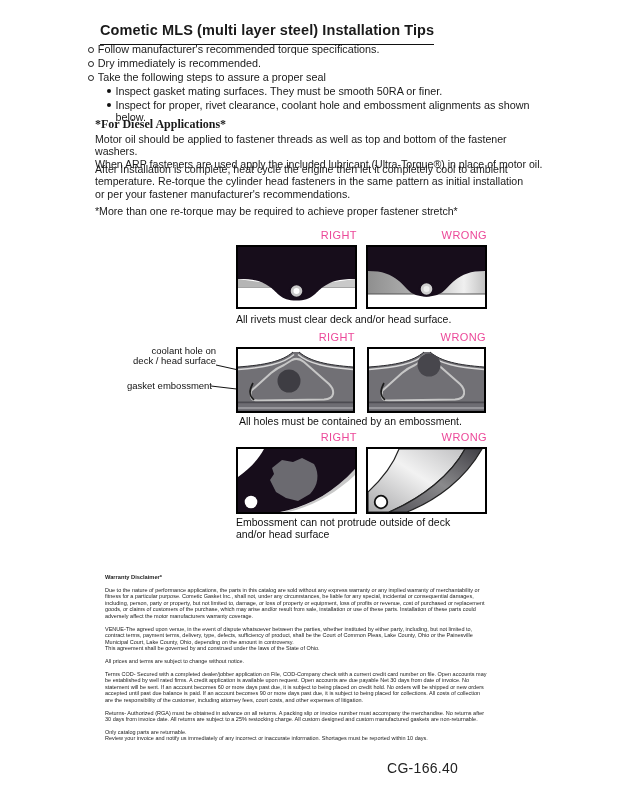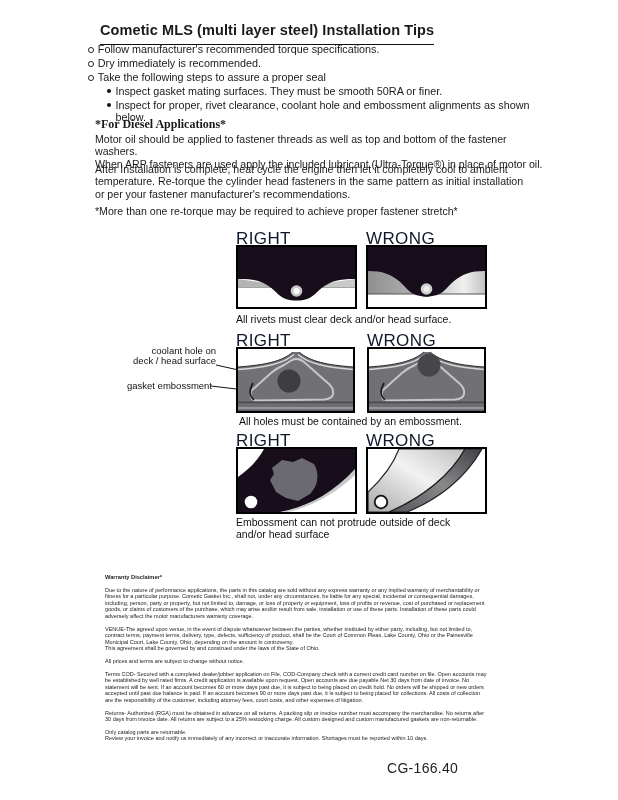--- a/index.html
+++ b/index.html
@@ -19,21 +19,21 @@
            margin:3.8px 4px 0 0;}
   .fbullet{flex:0 0 auto;width:4.4px;height:4.4px;background:#111;border-radius:50%;
            margin:3.6px 4px 0 0;}
   .sub{margin-left:19px;}
 
   
   .sec-head{font-size:12px;font-weight:700;font-family:Liberation Serif, serif;}
   .para{font-size:10.6px;line-height:12.4px;}
 
   
-  .dg-head{font-size:17px;letter-spacing:.4px;text-align:left;color:#0f172a;}
+  .dg-head{font-size:11px;letter-spacing:.4px;text-align:right;color:#ec4899;}
   .panel{border:2px solid #000;background:#fff;box-sizing:border-box;}
   .panel svg{display:block;}
   .caption{font-size:10.5px;color:#111;}
   .ptr-label{font-size:9.5px;text-align:right;line-height:10px;color:#111;}
 
   
   .legal{font-size:5.5px;line-height:6.6px;color:#222;width:440px;}
   .legal h4{font-size:5.7px;margin:0 0 6px 0;}
   .legal p{margin:0 0 6px 0;}
   .legal p.tight{margin:0;}

